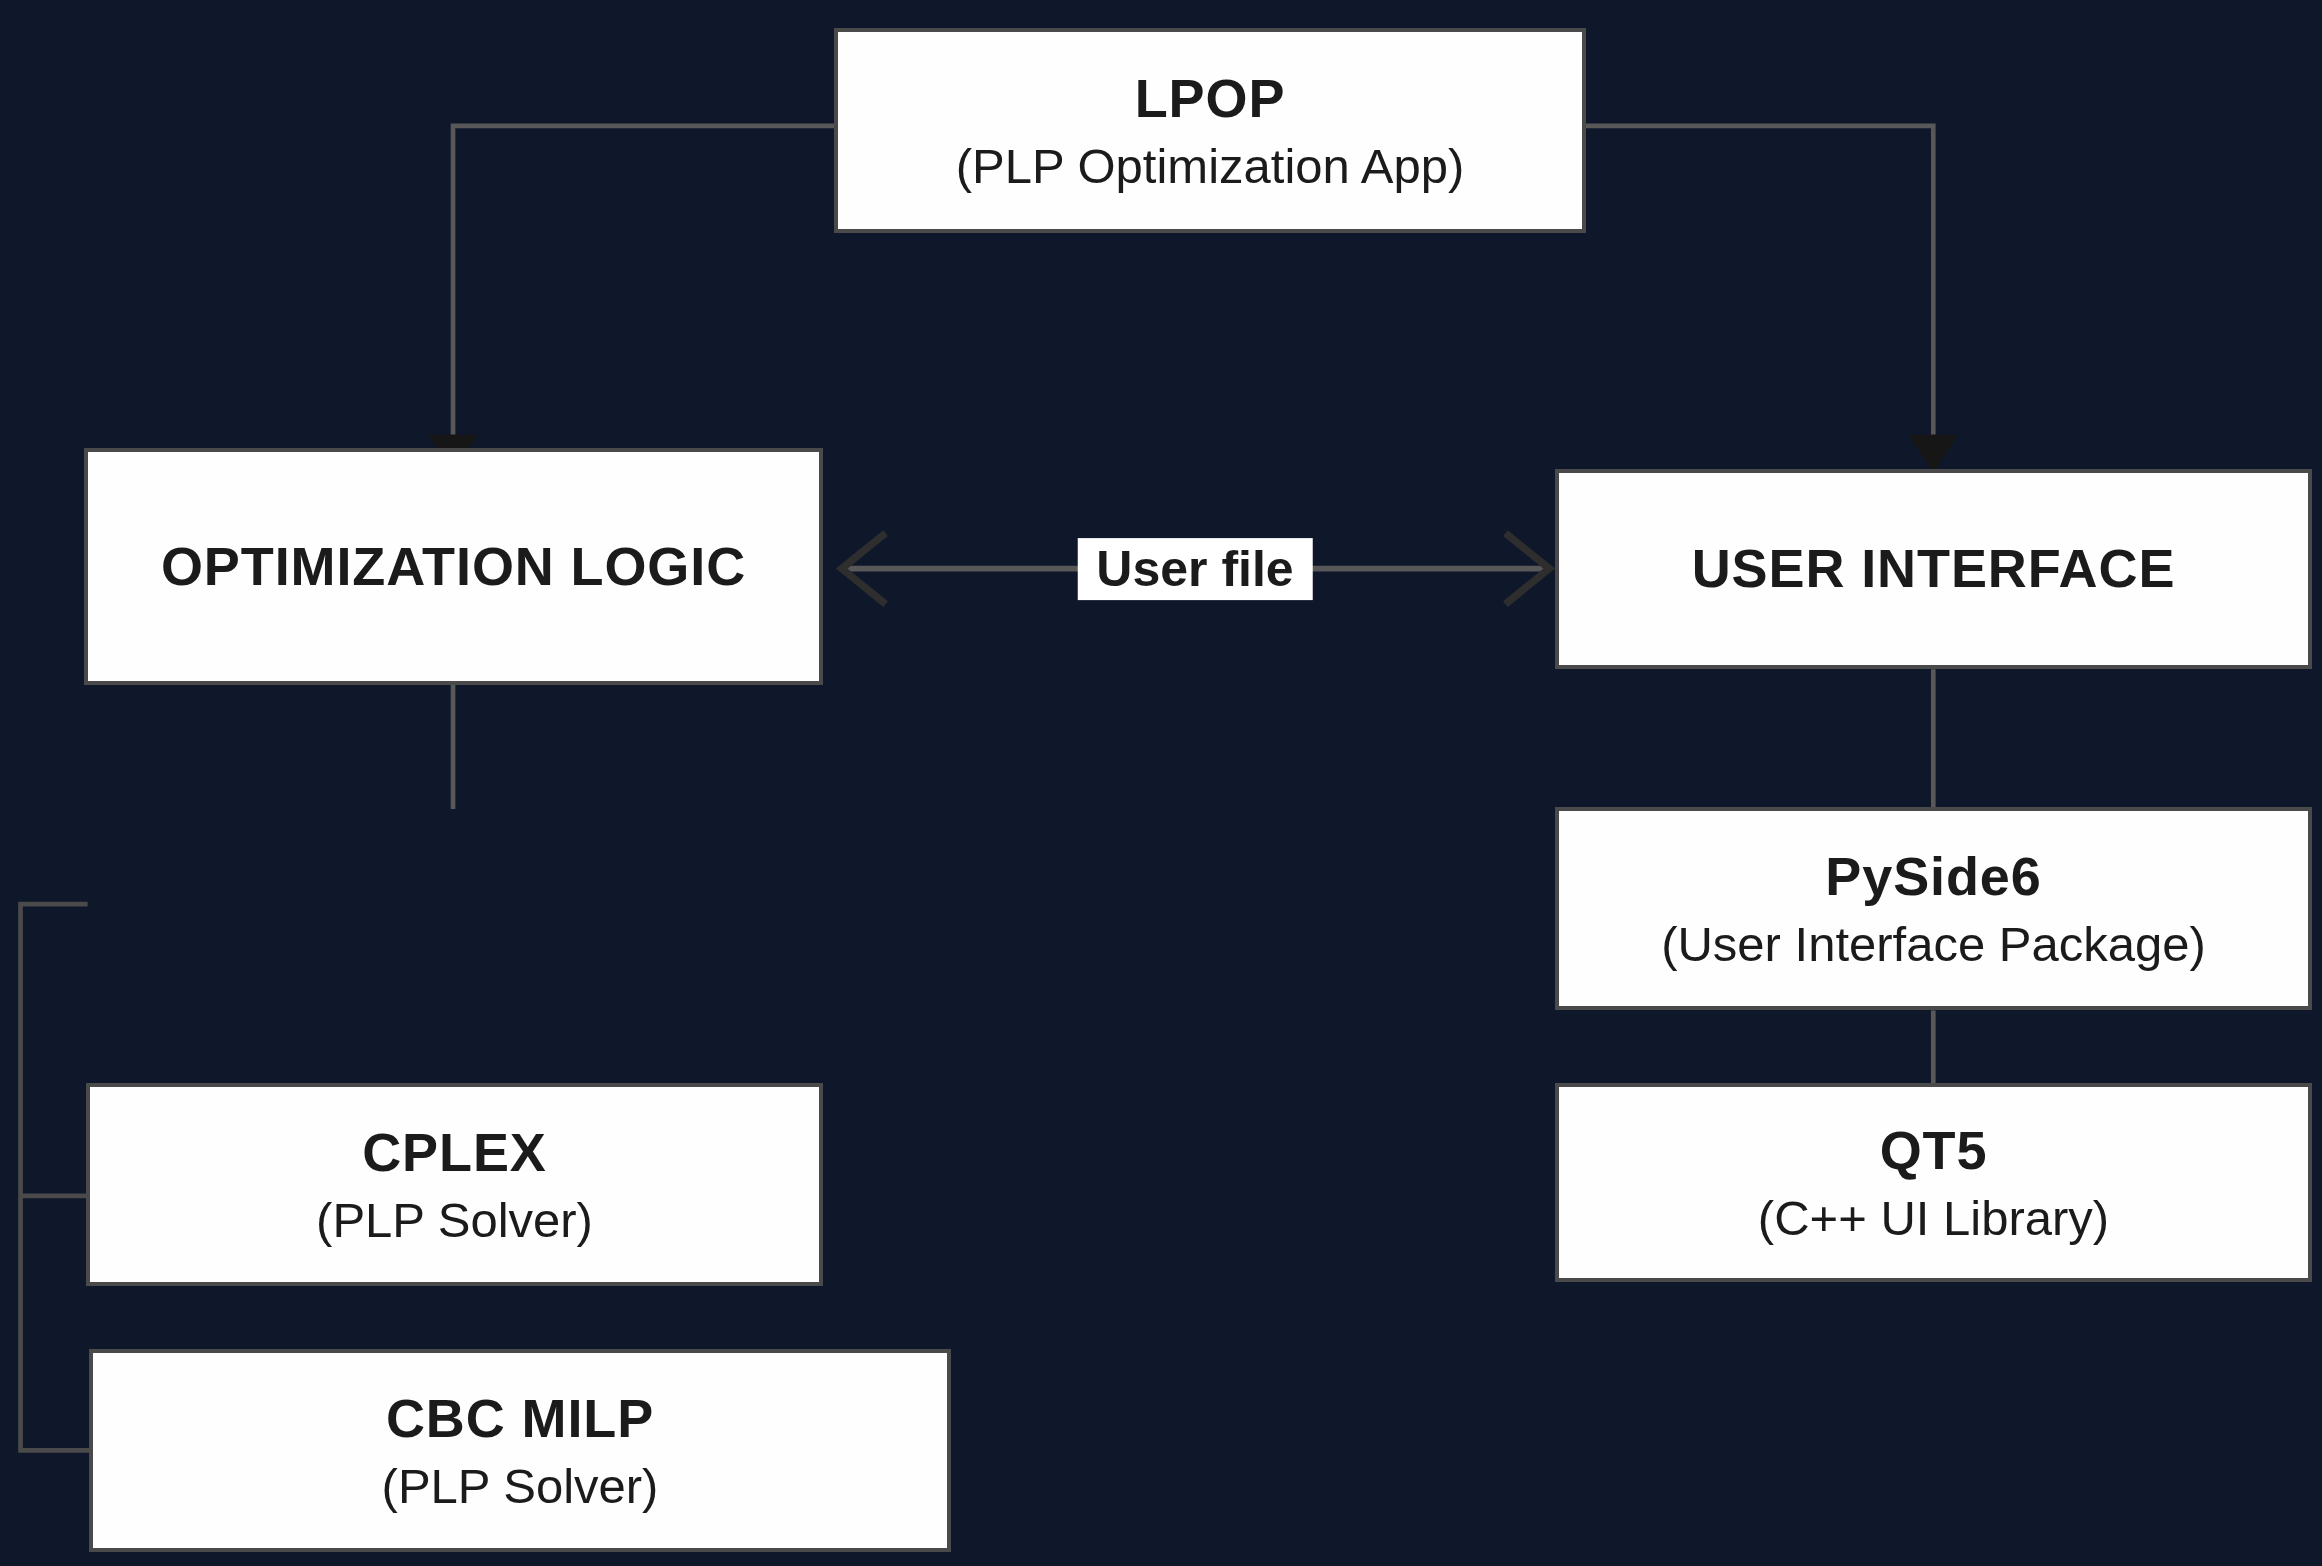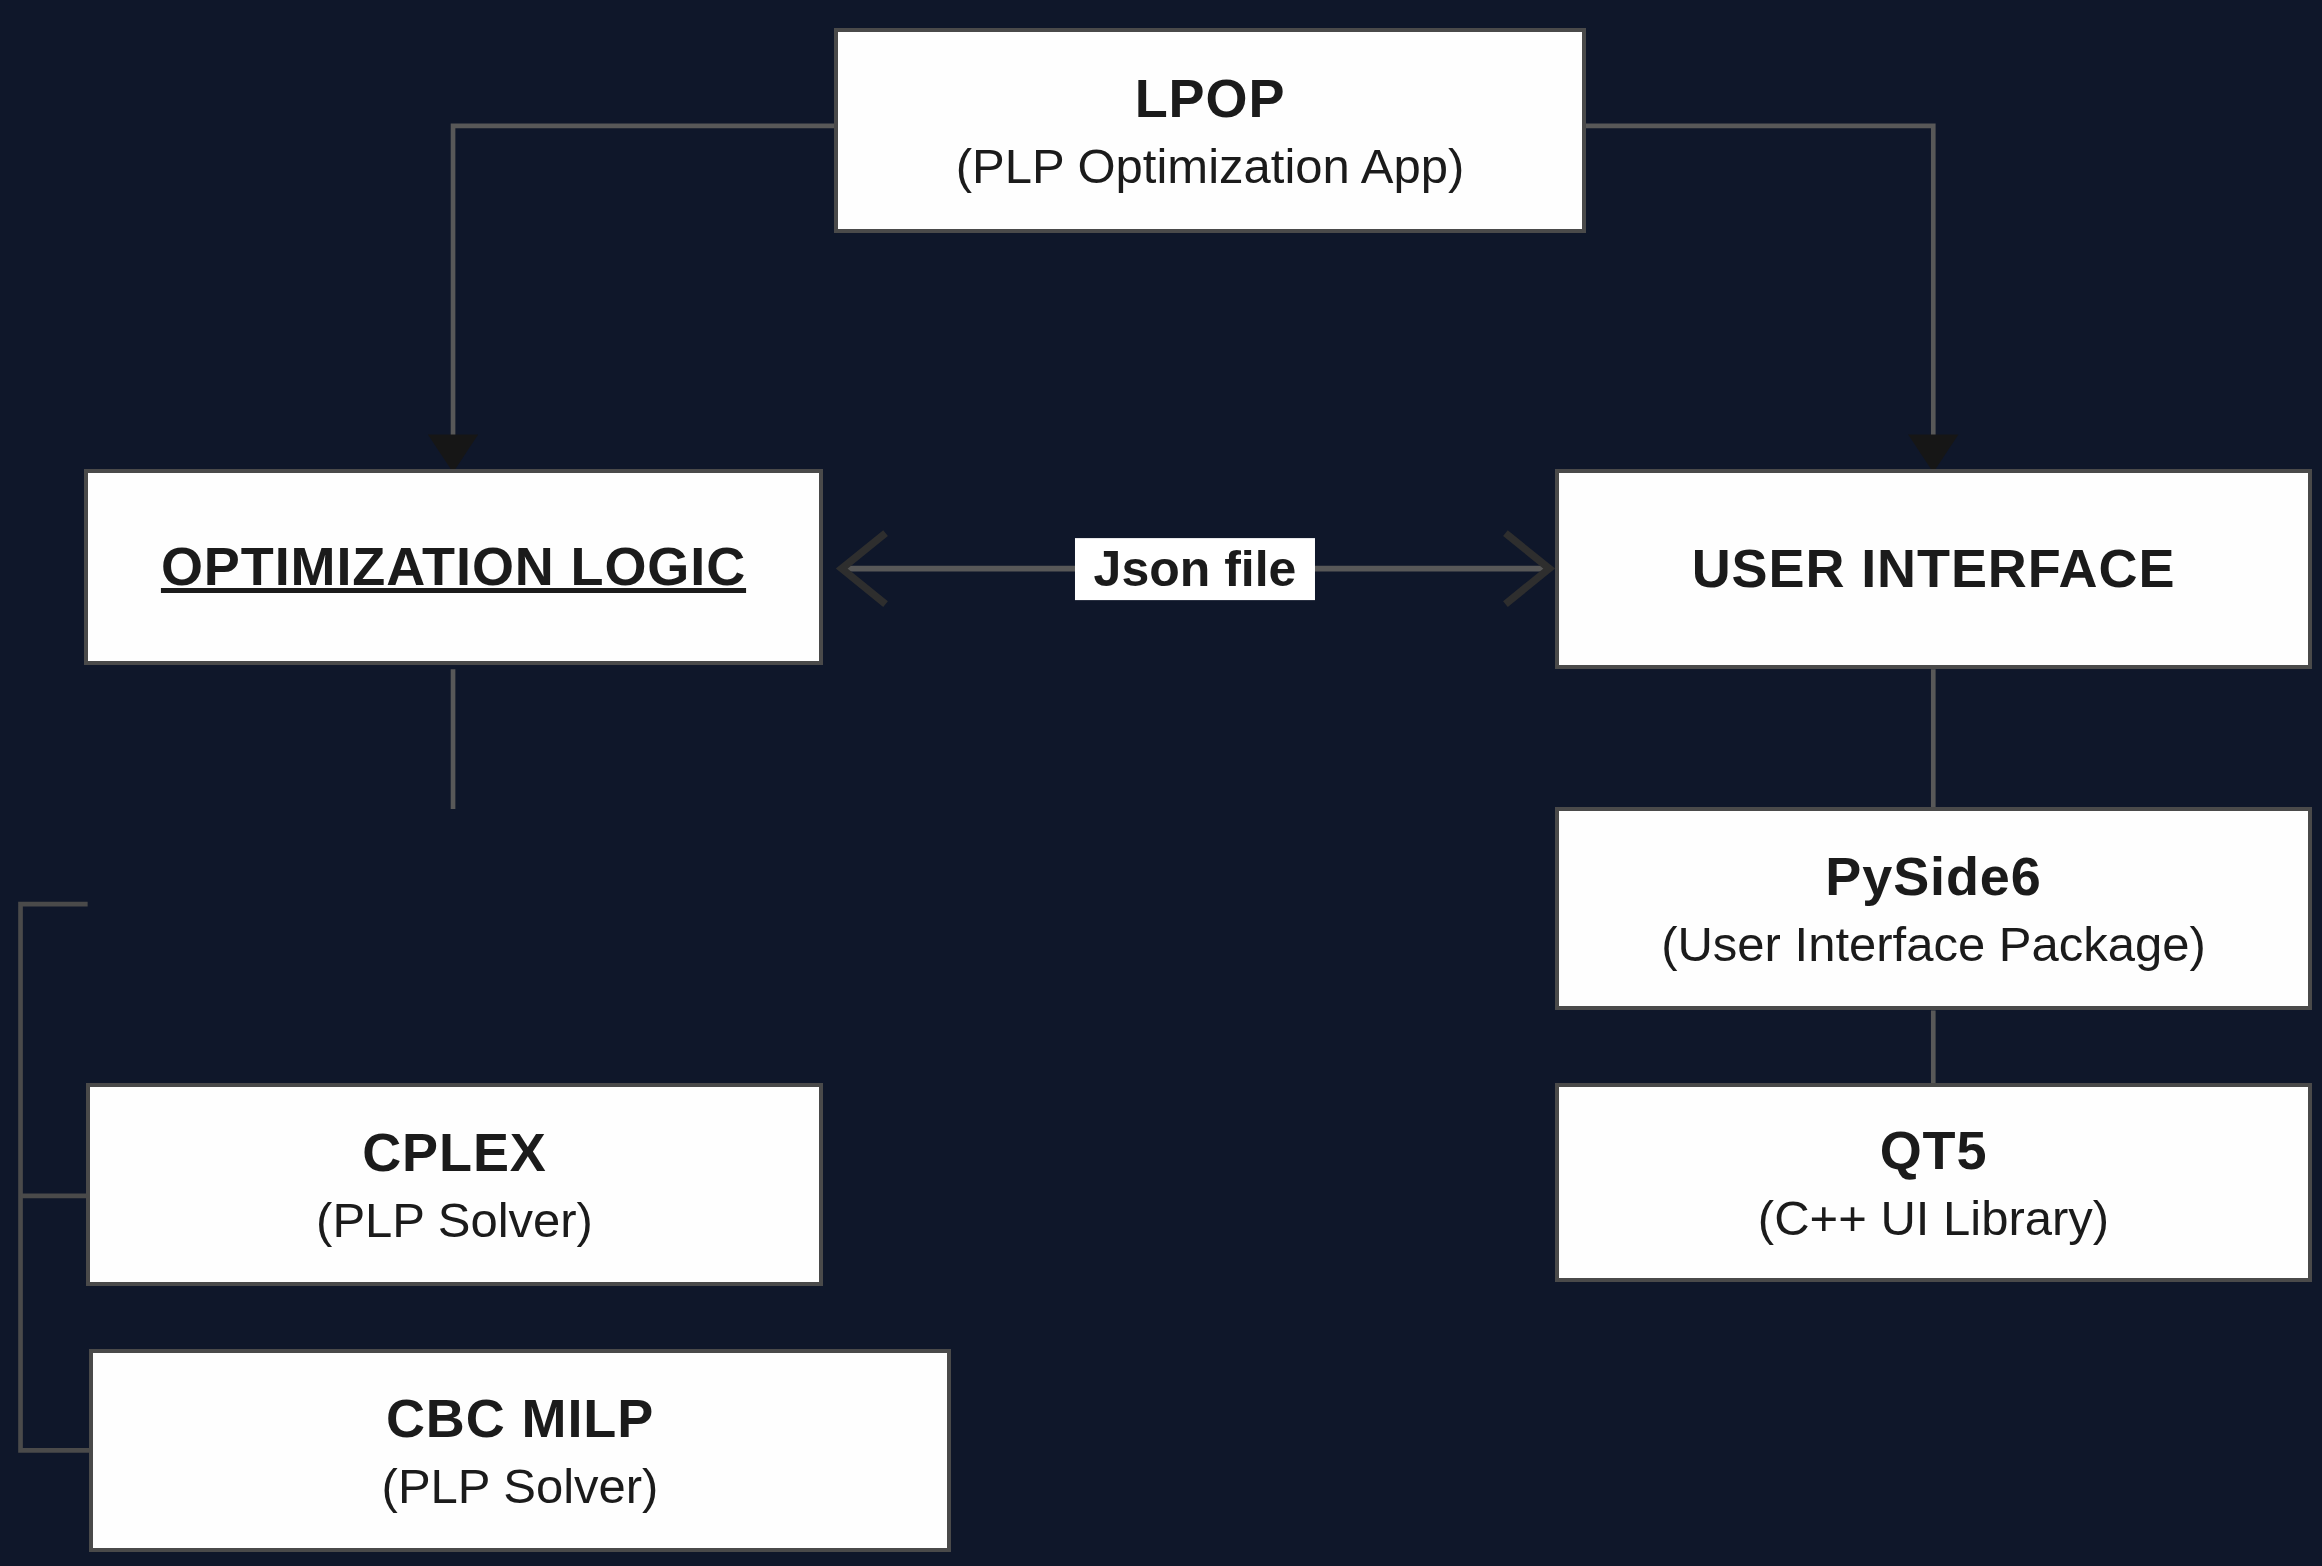--- a/index.html
+++ b/index.html
@@ -27,21 +27,21 @@
     align-items: center;
     justify-content: center;
     text-align: center;
     line-height: 1.32;
   }
   .node .t { font-weight: 700; font-size: 54px; letter-spacing: 0.9px; }
   .node .s { font-weight: 400; font-size: 49px; }
   .node .s:empty { display: none; }
 
   .lpop    { left: 834px;  top: 28px;   width: 752px; height: 205px; }
-  .opt     { left: 84px;   top: 469px;  width: 739px; height: 196px; text-decoration: underline; }
+  .opt     { left: 84px;   top: 448px;  width: 739px; height: 237px; }
   .ui      { left: 1555px; top: 469px;  width: 757px; height: 200px; justify-content: center; }
   .pulp    { left: 86px;   top: 807px;  width: 737px; height: 203px; }
   .pyside6 { left: 1555px; top: 807px;  width: 757px; height: 203px; }
   .cplex   { left: 86px;   top: 1083px; width: 737px; height: 203px; }
   .qt5     { left: 1555px; top: 1083px; width: 757px; height: 199px; }
   .cbc     { left: 89px;   top: 1349px; width: 862px; height: 203px; }
 
   .json-label {
     position: absolute;
     left: 1195px; top: 569px;
@@ -109,16 +109,16 @@
   <div class="node qt5">
     <div class="t">QT5</div>
     <div class="s">(C++ UI Library)</div>
   </div>
 
   <div class="node cbc">
     <div class="t">CBC MILP</div>
     <div class="s">(PLP Solver)</div>
   </div>
 
-  <div class="json-label">Json file</div>
+  <div class="json-label">User file</div>
 
 </div>
 
 
 </body></html>

